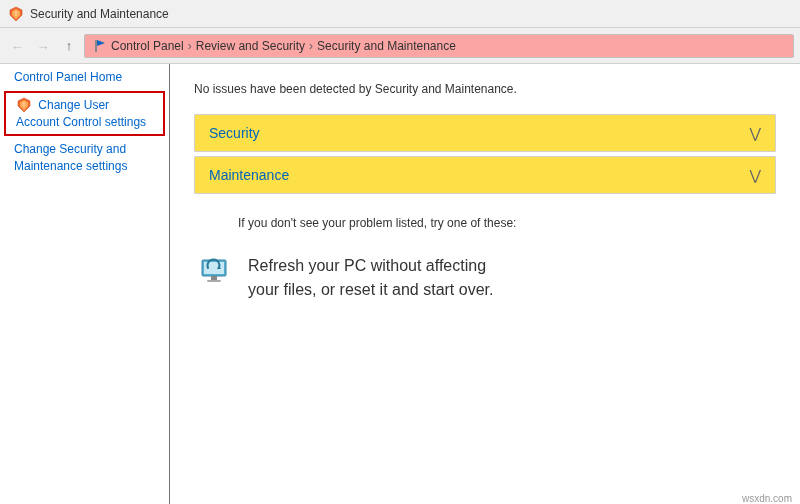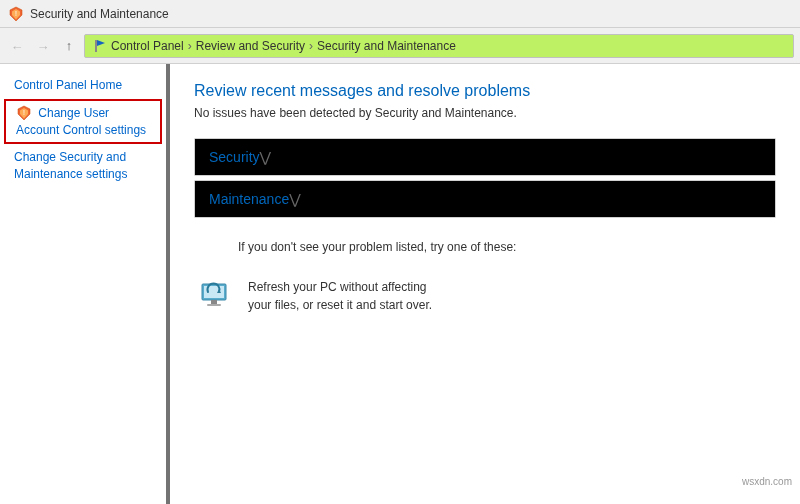--- a/index.html
+++ b/index.html
@@ -54,21 +54,21 @@
       color: #555;
       font-size: 13px;
       border-radius: 2px;
     }
     .nav-btn.disabled { color: #bbb; cursor: default; }
     .breadcrumb-bar {
       display: flex;
       align-items: center;
       flex: 1;
       height: 24px;
-      background: #bef264;
+      background: #fca5a5;
       border: 1px solid #c0c0c0;
       border-radius: 2px;
       padding: 0 8px;
       gap: 4px;
       font-size: 12px;
     }
     .breadcrumb-sep { color: #666; }
     .breadcrumb-link { color: #333; cursor: pointer; }
     .breadcrumb-current { color: #333; font-weight: 500; }
 
@@ -76,22 +76,22 @@
     .main-layout {
       display: flex;
       height: calc(504px - 28px - 36px);
     }
 
     
     .sidebar {
       width: 170px;
       min-width: 170px;
       background: #fff;
-      border-right: 4px solid #737373;
-      padding: 8px 0;
+      border-right: 1px solid #737373;
+      padding: 0 0;
     }
     .sidebar-item {
       padding: 5px 14px;
       font-size: 12px;
       cursor: pointer;
       line-height: 1.4;
     }
     .sidebar-item a {
       color: #0066cc;
       text-decoration: none;
@@ -131,24 +131,24 @@
 
     
     .accordion {
       border: 1px solid #d0d0d0;
       margin-bottom: 4px;
       border-radius: 1px;
     }
     .accordion-header {
       display: flex;
       align-items: center;
-      justify-content: flex-start;
+      justify-content: space-between;
       padding: 10px 14px;
       cursor: pointer;
-      background: #000000;
+      background: #fde047;
     }
     .accordion-title {
       font-size: 14px;
       color: #0066bb;
       font-weight: 400;
     }
     .accordion-chevron {
       color: #666;
       font-size: 14px;
     }
@@ -177,29 +177,29 @@
     .recovery-text-block { flex: 1; }
     .recovery-link {
       color: #0066cc;
       font-size: 12px;
       cursor: pointer;
       text-decoration: none;
       display: block;
       margin-bottom: 4px;
     }
     .recovery-desc {
-      font-size: 12px;
+      font-size: 16px;
       color: #333;
       line-height: 1.5;
     }
 
     
     .watermark {
       position: fixed;
-      bottom: 17px;
+      bottom: 0;
       right: 8px;
       font-size: 10px;
       color: #999;
     }
   </style>
 </head>
 <body>
 
 <div class="title-bar">
   <svg class="title-bar-icon" viewBox="0 0 16 16" xmlns="http://www.w3.org/2000/svg">
@@ -242,21 +242,20 @@
         <text x="8" y="10" text-anchor="middle" font-size="7" fill="#fff" font-family="Arial">!</text>
       </svg>
       <a href="#">Change User Account Control settings</a>
     </div>
     <div class="sidebar-item">
       <a href="#">Change Security and Maintenance settings</a>
     </div>
   </div>
 
   <div class="content">
-    <div class="content-title">Review recent messages and resolve problems</div>
     <div class="content-subtitle">No issues have been detected by Security and Maintenance.</div>
 
     <div class="accordion">
       <div class="accordion-header">
         <span class="accordion-title">Security</span>
         <span class="accordion-chevron">⋁</span>
       </div>
     </div>
 
     <div class="accordion">

